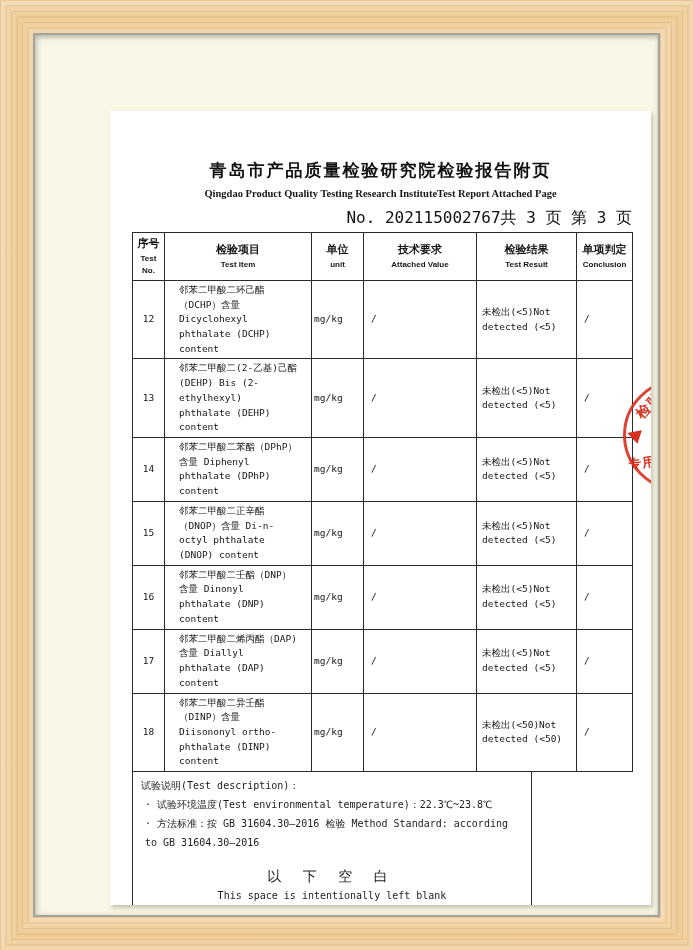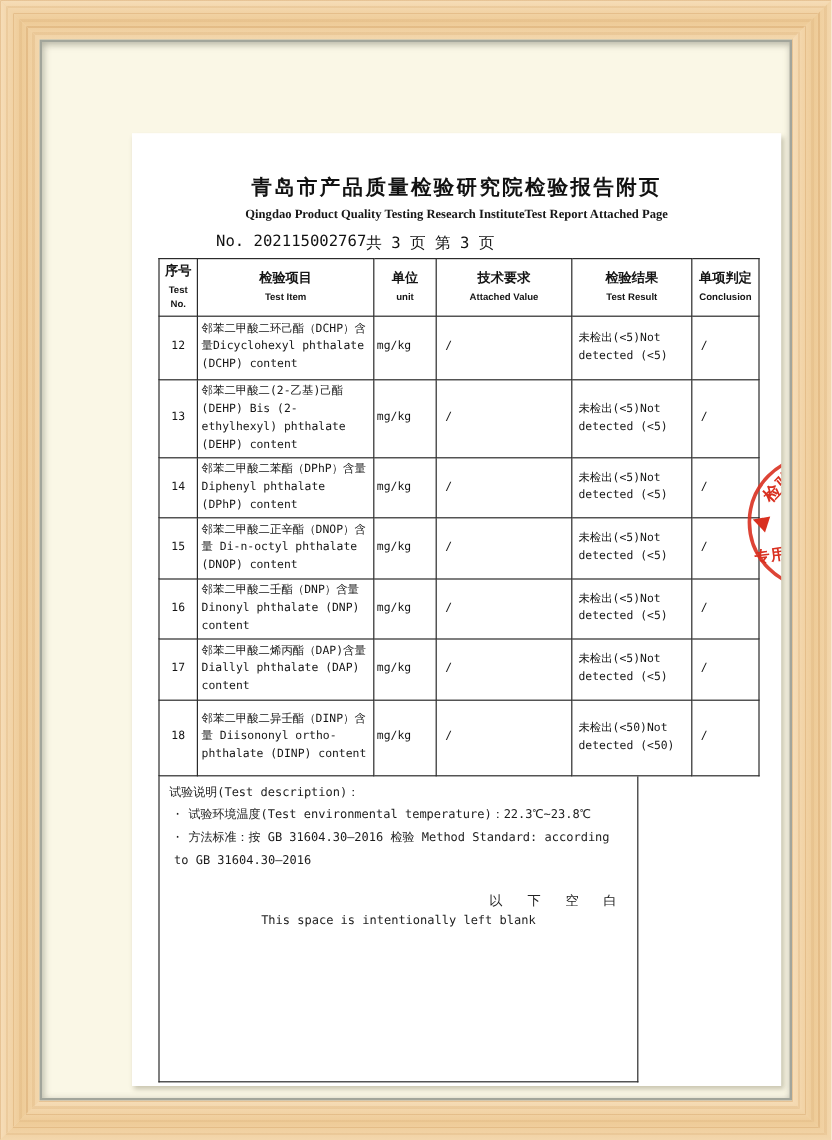--- a/index.html
+++ b/index.html
@@ -21,54 +21,54 @@
 
   
   .mat{position:absolute;left:33px;top:33px;width:627px;height:884px;background:#faf7e6;
        border:2px solid #a2a59b;box-sizing:border-box;
        box-shadow:inset 0 3px 5px rgba(110,110,95,.35), inset 3px 0 5px rgba(110,110,95,.2);}
 
   
   .paper{position:absolute;left:75px;top:76px;width:541px;height:794px;background:#ffffff;
          overflow:hidden;color:#1c1c1c;box-shadow:2px 3px 4px rgba(140,135,110,.45);}
 
-  .title-zh{margin-top:34px;text-align:center;font-family:"Liberation Serif",serif;
+  .title-zh{margin-top:48px;text-align:center;font-family:"Liberation Serif",serif;
             font-size:17px;font-weight:bold;letter-spacing:2px;color:#111;}
   .title-en{margin-top:6px;text-align:center;font-family:Liberation Serif, serif;
             font-size:10.5px;font-weight:bold;color:#161616;}
-  .meta-row{margin:9px 19px 3px 22px;display:flex;justify-content:flex-start;
-            font-size:13px;color:#111;padding-left:48px;}
+  .meta-row{margin:9px 19px 3px 22px;display:flex;justify-content:flex-end;
+            font-size:16px;color:#111;padding-left:48px;}
 
   table{border-collapse:collapse;margin-left:22px;width:500px;table-layout:fixed;}
   th,td{border:1px solid #2b2b2b;padding:1px 3px;vertical-align:middle;
         font-size:9.5px;line-height:1.55;color:#151515;overflow:hidden;}
   table{border:1.5px solid #2b2b2b;}
   thead th{text-align:center;padding:2px 1px;}
   .h-zh{font-family:"Liberation Serif",serif;font-size:11px;}
   .h-en{font-family:"Liberation Sans",sans-serif;font-size:8px;margin-top:1px;}
   td.c-no{text-align:center;margin-left:15px;}
-  td.c-item{padding:2px 3px;}
+  td.c-item{padding:2px 14px;}
   td.c-unit{padding-left:2px;}
   td.c-std{padding-left:7px;}
   td.c-res{padding-left:5px;margin-left:44px;}
   td.c-con{padding-left:7px;}
   tbody tr:nth-child(1){height:53px;}
   tbody tr:nth-child(2){height:65px;}
   tbody tr:nth-child(3){height:50px;}
   tbody tr:nth-child(4){height:51px;}
   tbody tr:nth-child(5){height:50px;}
   tbody tr:nth-child(6){height:51px;}
   tbody tr:nth-child(7){height:63px;}
 
   .below-box{margin-left:22px;width:400px;height:255px;box-sizing:border-box;
              border:1.5px solid #2b2b2b;border-top:none;padding:5px 8px;}
   .desc-title{font-size:10px;line-height:1.8;}
   .desc-line{font-size:10px;line-height:1.9;padding-left:4px;}
   .blank-note{margin-top:16px;text-align:center;}
-  .blank-zh{font-size:11px;letter-spacing:9px;font-family:"Liberation Serif",serif;color:#222;text-align:right;}
+  .blank-zh{font-size:14px;letter-spacing:9px;font-family:"Liberation Serif",serif;color:#222;}
   .blank-en{font-size:10px;margin-top:4px;color:#222;}
 
   
   .stamp{position:absolute;left:513px;top:268px;width:112px;height:112px;border-radius:50%;
          border:3px solid rgba(217,48,32,.9);box-sizing:border-box;}
   .stamp span{position:absolute;color:#d93020;font-weight:bold;font-family:"Liberation Serif",serif;}
   .stamp-char-top{left:8px;top:14px;font-size:14px;transform:rotate(-47deg);letter-spacing:2px;}
   .stamp-star{left:1px;top:46px;width:0;height:0;border-style:solid;
               border-width:7px 13px 7px 0;border-color:transparent #d93020 transparent transparent;
               transform:rotate(18deg);position:absolute;}

